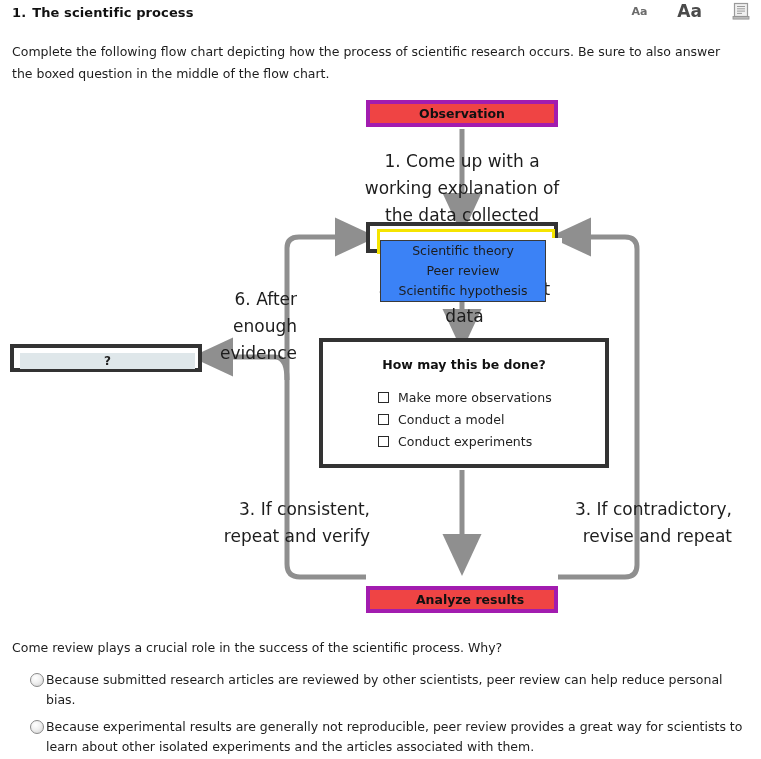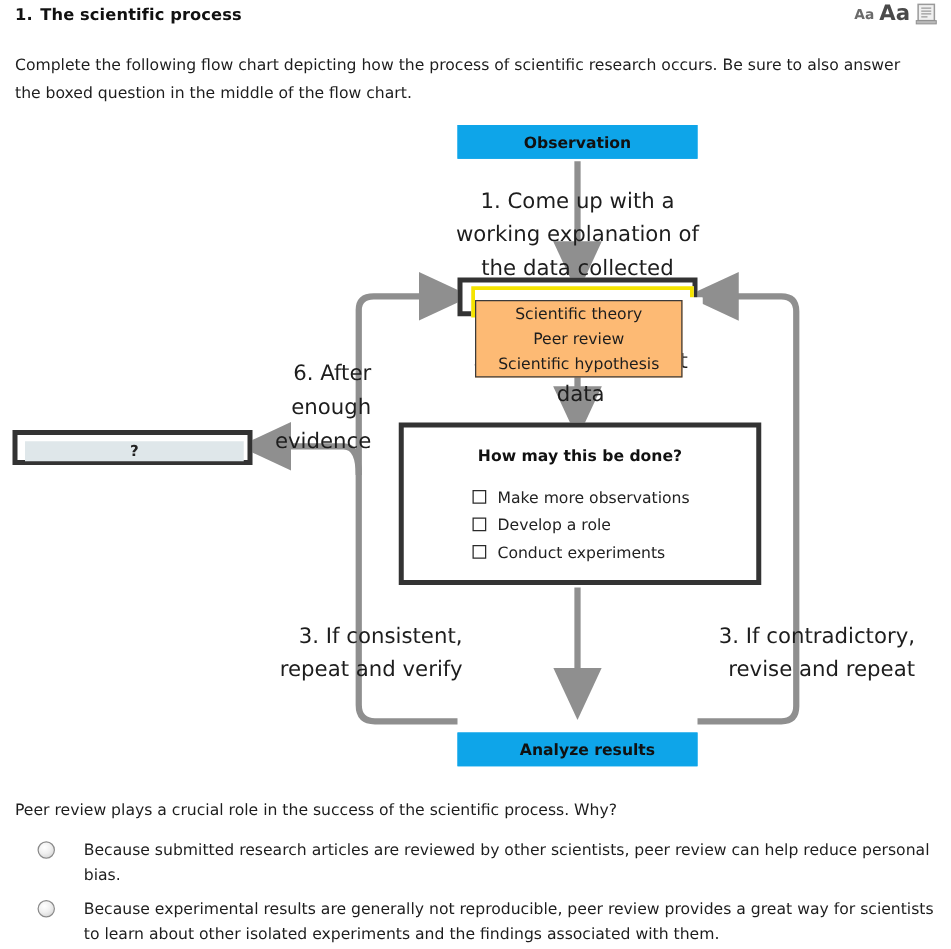--- a/index.html
+++ b/index.html
@@ -4,50 +4,50 @@
 <style>
   html,body{margin:0;padding:0;}
   body{
     width:761px;height:759px;background:#ffffff;
     font-family:"DejaVu Sans","Liberation Sans",sans-serif;
     color:#1a1a1a;position:relative;overflow:hidden;
   }
   .hdr{position:absolute;left:0;top:0;width:761px;height:30px;}
   .hdr-title{position:absolute;left:12px;top:5px;font-size:13px;font-weight:bold;color:#111;letter-spacing:0.1px;}
   .hdr-title .num{margin-right:6px;}
-  .hdr-icons{position:absolute;right:10px;top:2px;display:flex;align-items:flex-end;gap:4px;}
+  .hdr-icons{position:absolute;right:10px;top:2px;display:flex;align-items:flex-end;gap:30px;}
   .ico-aa-sm{font-size:11px;font-weight:bold;color:#6b6b6b;line-height:1;padding-bottom:4px;}
   .ico-aa-lg{font-size:17px;font-weight:bold;color:#4a4a4a;line-height:1;padding-bottom:1px;}
   .ico-doc{width:19px;height:19px;position:relative;}
   .ico-doc svg{display:block;}
 
   .intro{position:absolute;left:12px;top:41px;width:722px;font-size:12.5px;line-height:1.72;color:#1d1d1d;}
 
   
   .chart{position:absolute;left:0;top:90px;width:761px;height:520px;}
   .chart svg.wires{position:absolute;left:0;top:0;width:761px;height:520px;}
 
   .node{
-    position:absolute;background:#0ea5e9;border:4px solid #0ea5e9;
+    position:absolute;background:#ef4444;border:4px solid #a21caf;
     box-sizing:border-box;display:flex;align-items:center;justify-content:center;
     font-size:12.5px;font-weight:bold;color:#111;
   }
   #node-observation{left:366px;top:10px;width:192px;height:27px;}
   #node-analyze{left:366px;top:496px;width:192px;height:27px;padding-left:16px;}
   .sel-wrap{position:absolute;left:366px;top:132px;width:192px;height:31px;}
   .sel-box{position:absolute;left:0;top:0;width:192px;height:31px;border:4px solid #333333;
     background:#fff;box-sizing:border-box;}
   .sel-inner{position:absolute;left:7px;top:3px;width:178px;height:25px;
     border:3px solid #f5e400;background:#ffffff;box-sizing:border-box;}
   .sel-face{position:absolute;left:10px;top:6px;width:172px;height:19px;background:#ffffff;
     border:1px solid #ffffff;box-sizing:border-box;}
 
   .dropdown{
     position:absolute;left:380px;top:150px;width:166px;height:62px;
-    background:#fdba74;border:1px solid #3a3a3a;box-sizing:border-box;
+    background:#3b82f6;border:1px solid #3a3a3a;box-sizing:border-box;
     z-index:30;padding-top:0px;
   }
   .dd-opt{font-size:12.5px;color:#1d1d1d;text-align:center;line-height:20px;height:20px;
     font-weight:normal;cursor:default;}
 
   #node-question{
     left:319px;top:248px;width:290px;height:130px;border:4px solid #333333;
     background:#fff;display:block;padding:0;
   }
   .q-title{font-size:12.5px;font-weight:bold;color:#111;text-align:center;margin-top:13px;line-height:1.55;}
@@ -65,21 +65,21 @@
   #lbl-step1{left:352px;top:58px;width:220px;text-align:center;}
   #lbl-step2{left:372px;top:186px;width:185px;text-align:center;z-index:5;}
   #lbl-step4{left:205px;top:196px;width:92px;text-align:right;}
   #lbl-step3a{left:200px;top:406px;width:170px;text-align:right;}
   #lbl-step3b{left:562px;top:406px;width:170px;text-align:right;}
 
   
   .q2{position:absolute;left:12px;top:638px;width:735px;}
   .q2-stem{font-size:12.5px;color:#1d1d1d;line-height:1.6;}
   .q2-opts{margin-top:12px;}
-  .q2-row{display:flex;align-items:flex-start;gap:23px;margin-bottom:6px;margin-left:18px;}
+  .q2-row{display:flex;align-items:flex-start;gap:2px;margin-bottom:6px;margin-left:18px;}
   .radio{width:12px;height:12px;border-radius:50%;border:1px solid #8a8a8a;flex:none;margin-top:3px;
     background:radial-gradient(circle at 38% 32%, #ffffff 0%, #f0f0f0 45%, #cdcdcd 100%);}
   .q2-lbl{font-size:12.5px;color:#1d1d1d;line-height:1.62;max-width:700px;}
 </style>
 </head>
 <body>
 
 <div class="hdr">
   <div class="hdr-title">
     <span class="num">1.</span><span>The scientific process</span>
@@ -150,21 +150,21 @@
     <div class="q-title">
       <div>How may this be done?</div>
     </div>
     <div class="q-list">
       <div class="q-row">
         <span class="cbx"></span>
         <span class="q-lbl">Make more observations</span>
       </div>
       <div class="q-row">
         <span class="cbx"></span>
-        <span class="q-lbl">Develop a role</span>
+        <span class="q-lbl">Conduct a model</span>
       </div>
       <div class="q-row">
         <span class="cbx"></span>
         <span class="q-lbl">Conduct experiments</span>
       </div>
     </div>
   </div>
 
   <div class="node" id="node-answer">
     <span class="ans-field">?</span>
@@ -172,24 +172,24 @@
 
   <div class="lbl" id="lbl-step4">6. After enough evidence</div>
 
   <div class="lbl" id="lbl-step3a">3. If consistent, repeat and verify</div>
   <div class="lbl" id="lbl-step3b">3. If contradictory, revise and repeat</div>
 
   <div class="node" id="node-analyze">Analyze results</div>
 </div>
 
 <div class="q2">
-  <div class="q2-stem">Peer review plays a crucial role in the success of the scientific process. Why?</div>
+  <div class="q2-stem">Come review plays a crucial role in the success of the scientific process. Why?</div>
   <div class="q2-opts">
     <div class="q2-row">
       <span class="radio"></span>
       <span class="q2-lbl">Because submitted research articles are reviewed by other scientists, peer review can help reduce personal bias.</span>
     </div>
     <div class="q2-row">
       <span class="radio"></span>
-      <span class="q2-lbl">Because experimental results are generally not reproducible, peer review provides a great way for scientists to learn about other isolated experiments and the findings associated with them.</span>
+      <span class="q2-lbl">Because experimental results are generally not reproducible, peer review provides a great way for scientists to learn about other isolated experiments and the articles associated with them.</span>
     </div>
   </div>
 </div>
 
 </body></html>

